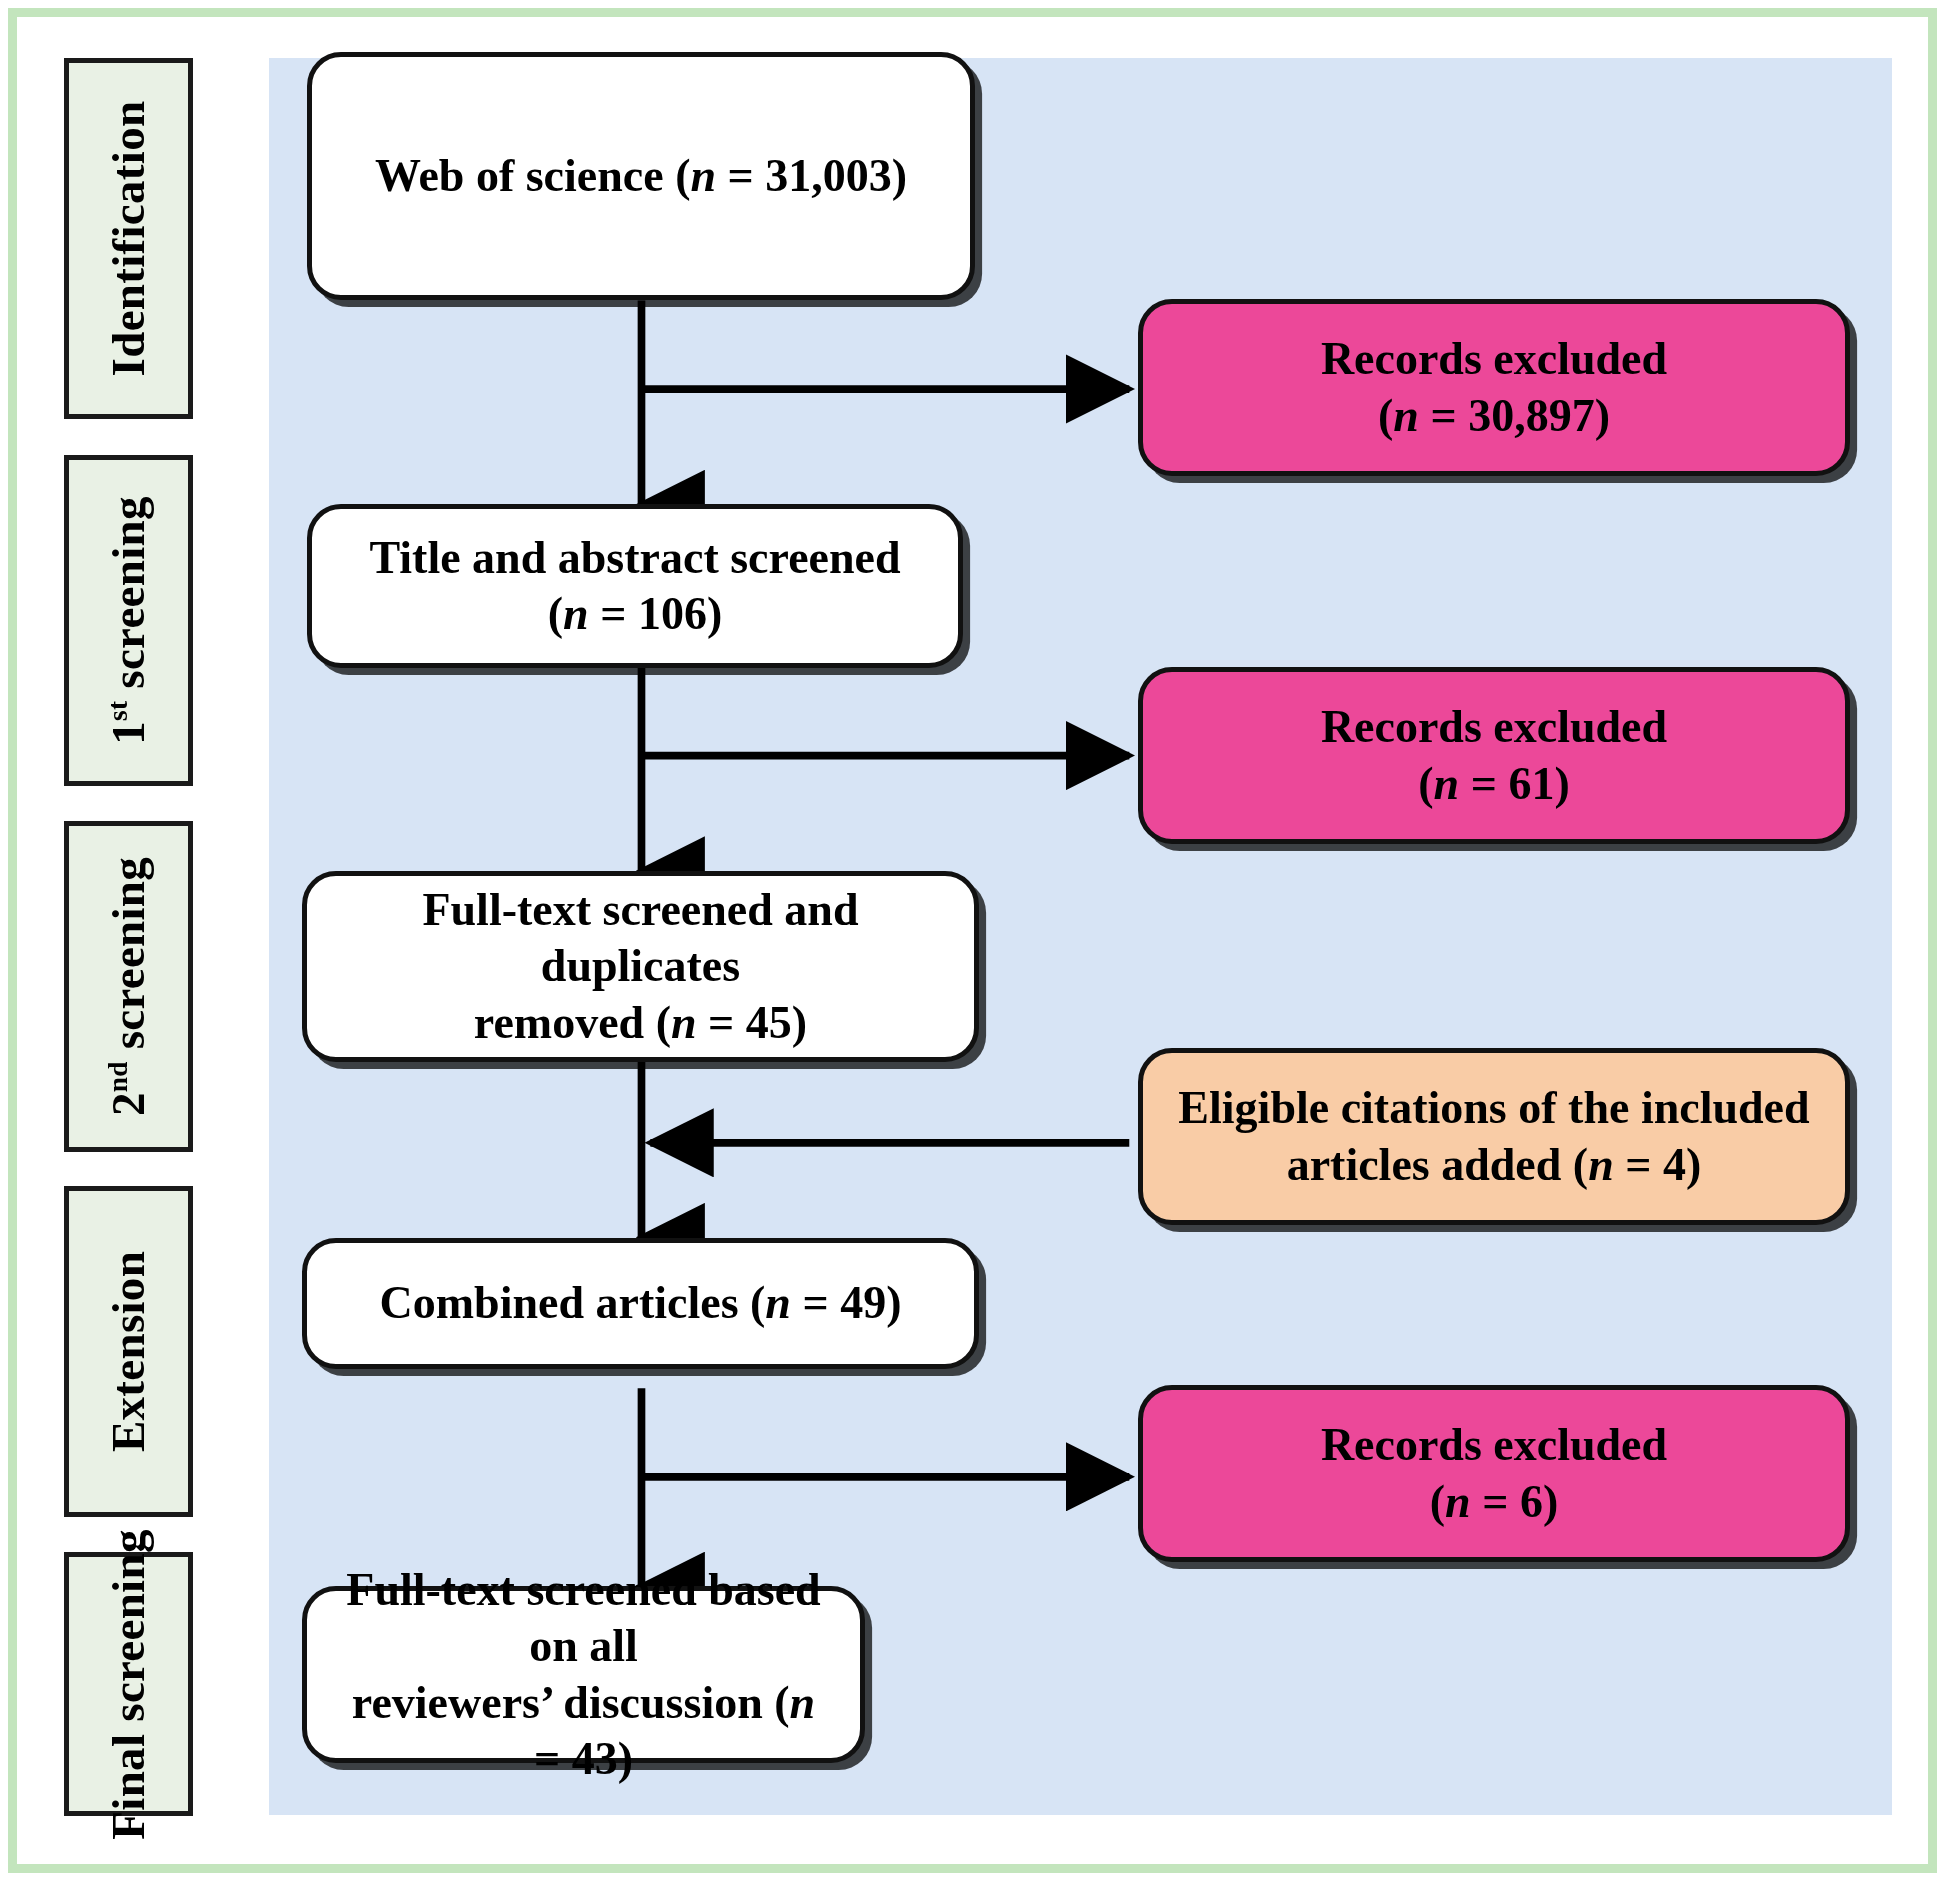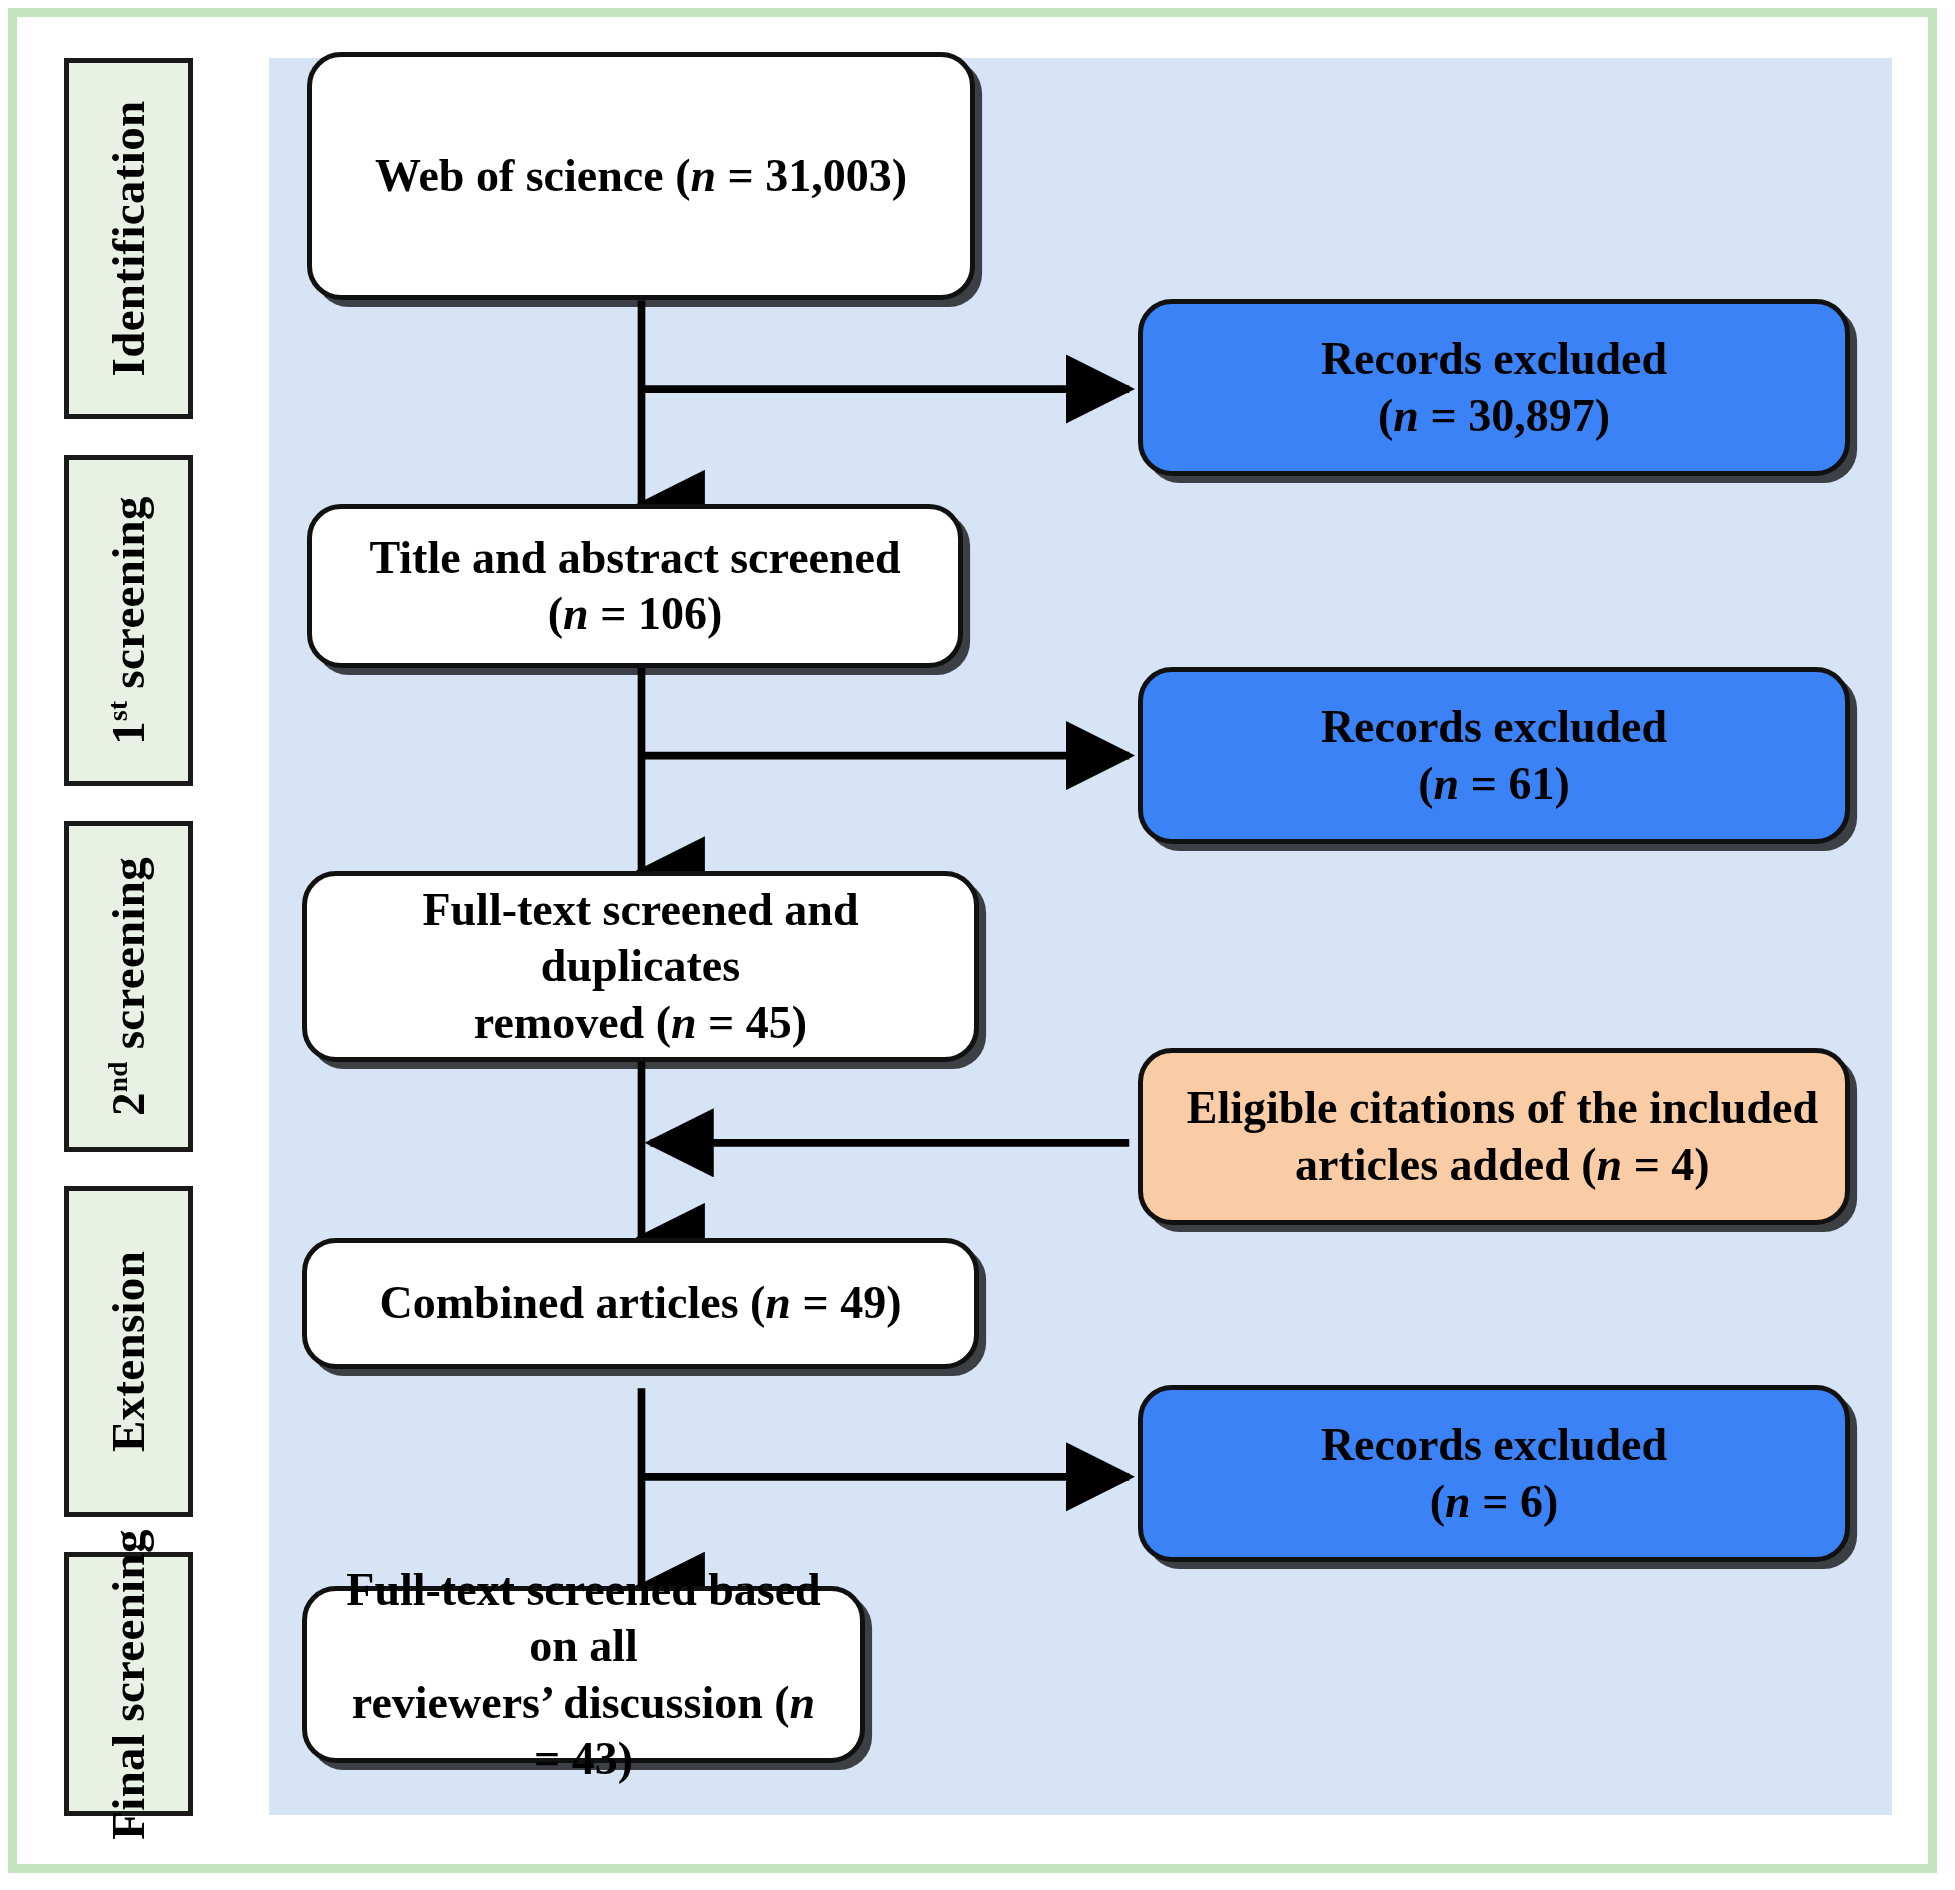--- a/index.html
+++ b/index.html
@@ -89,22 +89,22 @@
     padding: 1px 27px;
   }
   .node-text {
     font-weight: bold;
     font-size: 46px;
     line-height: 1.22;
     color: #000000;
   }
   .node-text i { font-style: italic; }
   .node.white { background: #ffffff; }
-  .node.grey  { background: #3b82f6; }
-  .node.orange{ background: #f9cca6; justify-content: flex-end; }
+  .node.grey  { background: #ec4899; }
+  .node.orange{ background: #f9cca6; }
 </style>
 </head>
 <body>
 
 <div id="page">
 
   <div id="outer-frame"></div>
 
   <div id="stage-column">
 

